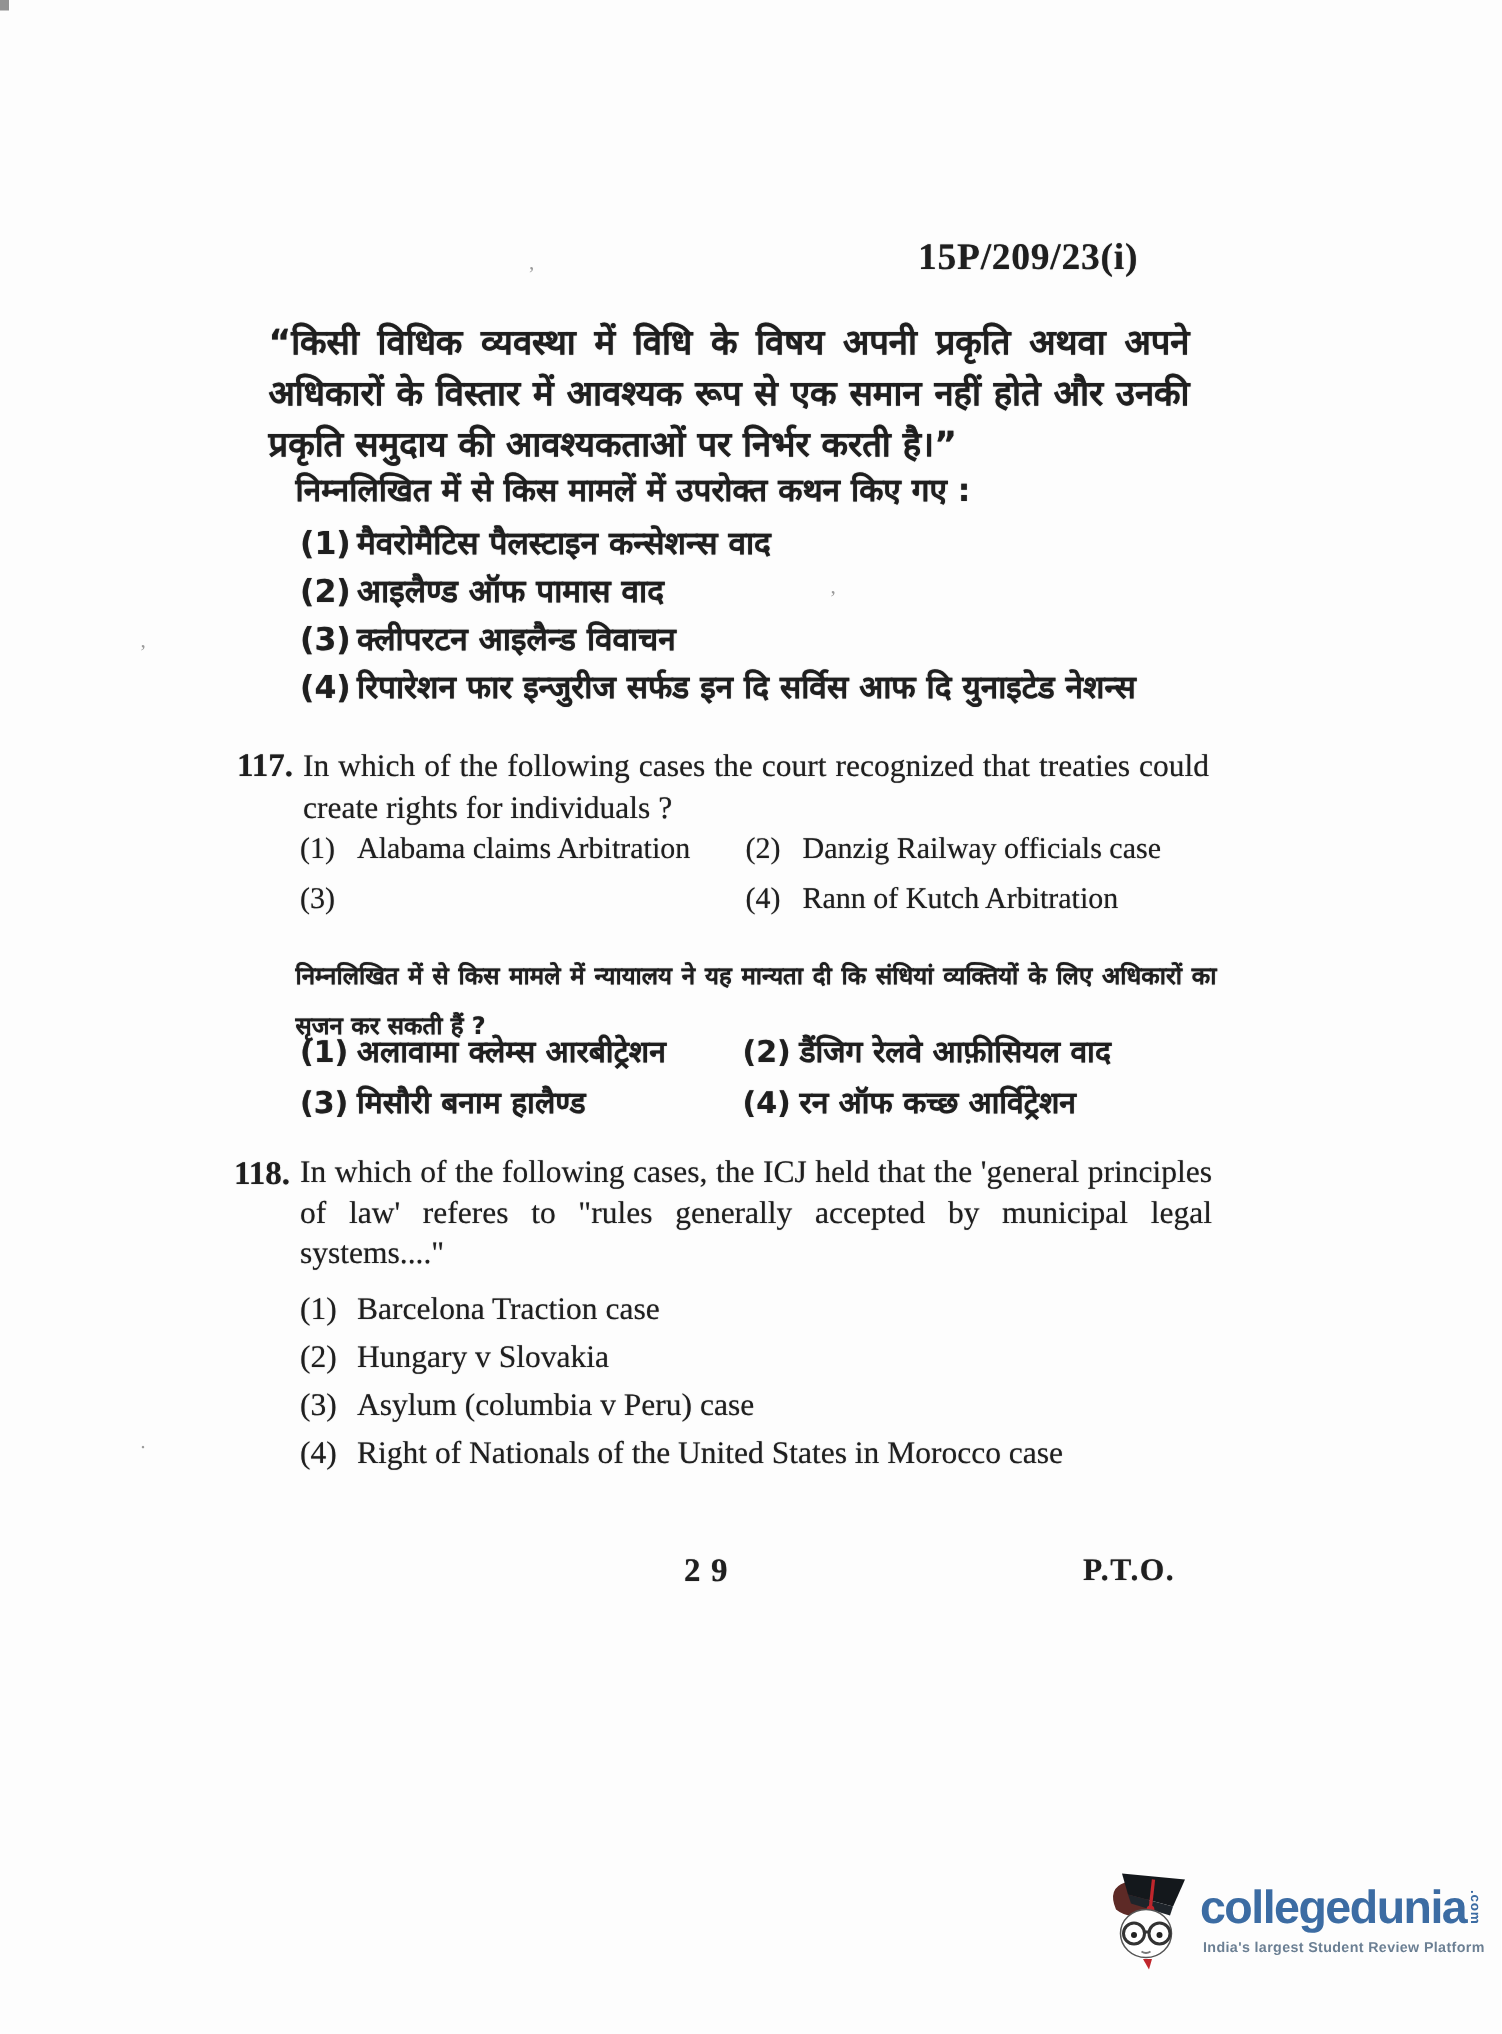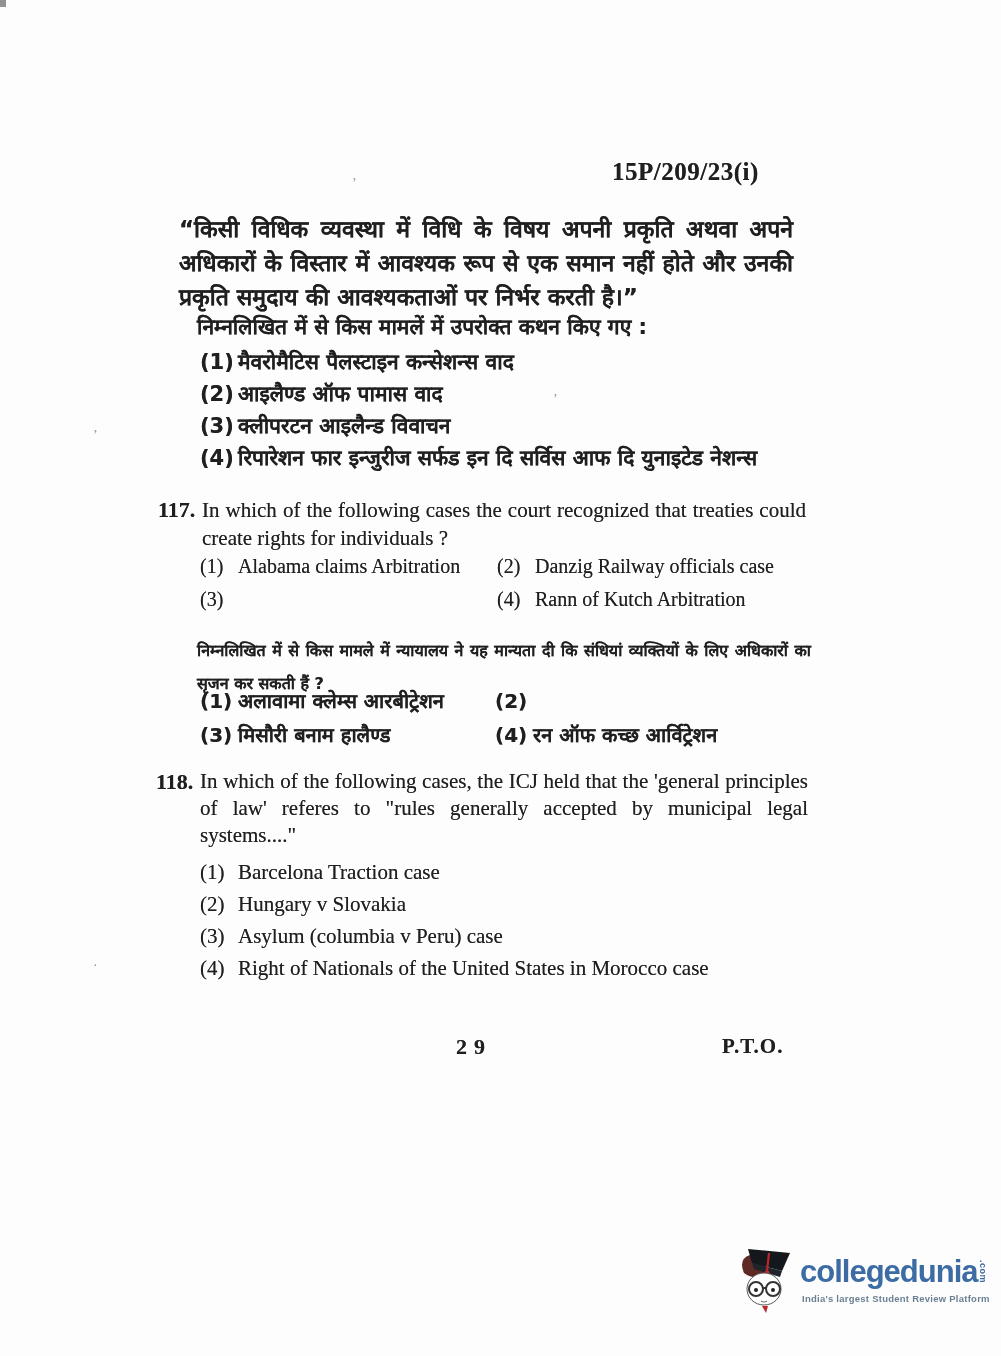--- a/index.html
+++ b/index.html
@@ -112,20 +112,21 @@
 
   <div class="abs hi117 hi">निम्नलिखित में से किस मामले में न्यायालय ने यह मान्यता दी कि संधियां व्यक्तियों के लिए अधिकारों का सृजन कर सकती हैं ?</div>
 
   <div class="abs optgrid-hi">
     <div class="opt hi">
       <span class="num">(1)</span>
       <span class="txt">अलावामा क्लेम्स आरबीट्रेशन</span>
     </div>
     <div class="opt hi">
       <span class="num">(2)</span>
+      <span class="txt">डैंजिग रेलवे आफ़ीसियल वाद</span>
     </div>
     <div class="opt hi">
       <span class="num">(3)</span>
       <span class="txt">मिसौरी बनाम हालैण्ड</span>
     </div>
     <div class="opt hi">
       <span class="num">(4)</span>
       <span class="txt">रन ऑफ कच्छ आर्विट्रेशन</span>
     </div>
   </div>

